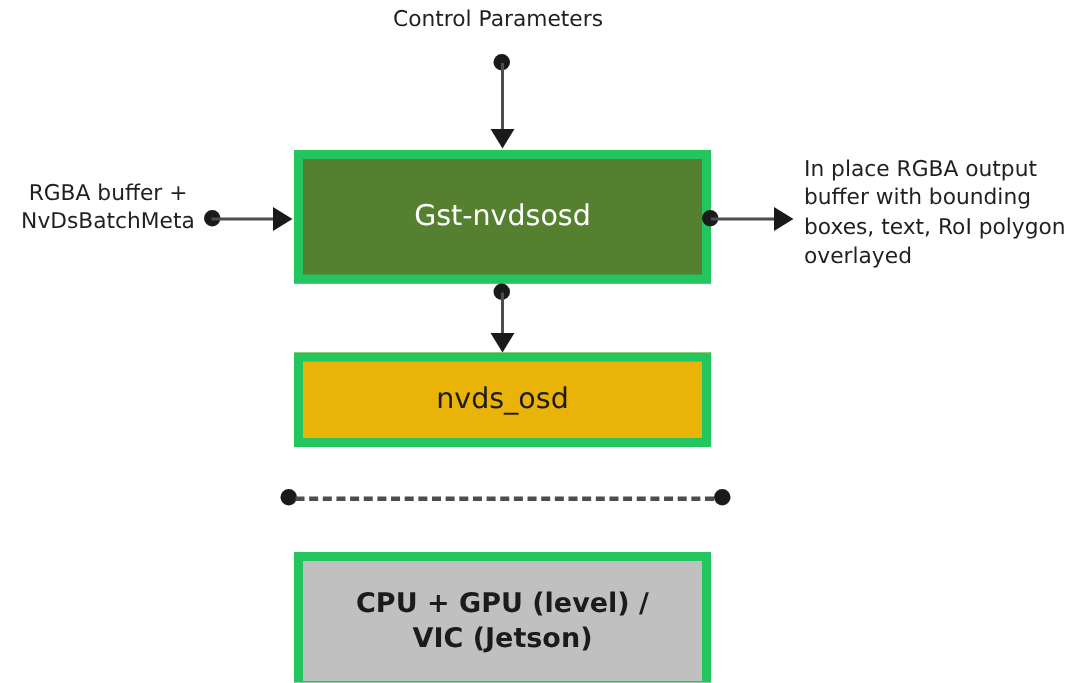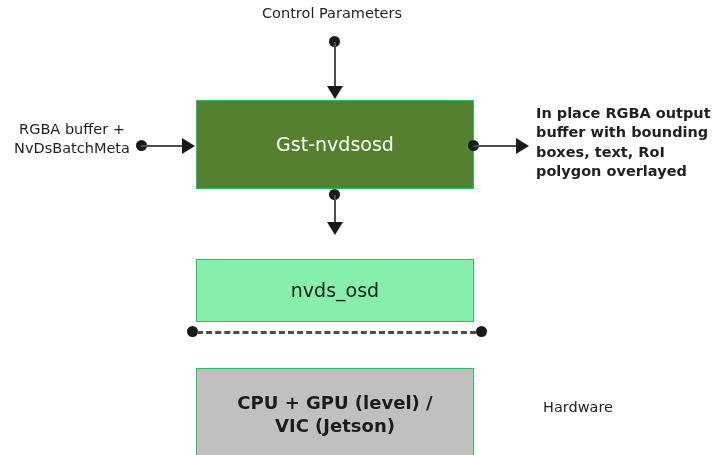--- a/index.html
+++ b/index.html
@@ -23,43 +23,42 @@
   }
 
   
   .box {
     position: absolute;
     box-sizing: border-box;
     display: flex;
     align-items: center;
     justify-content: center;
     text-align: center;
-    border: 1px solid #22c55e;
+    border: 6px solid #22c55e;
     line-height: 1.28;
   }
   .box .box-label { display: block; }
 
   #box-gst {
     left: 196px;
     top: 100px;
     width: 278px;
     height: 89px;
     background: #54802F;
     color: #ffffff;
     font-size: 19px;
   }
   #box-nvds {
     left: 196px;
     top: 235px;
     width: 278px;
     height: 63px;
-    background: #86efac;
+    background: #eab308;
     color: #1b1b1b;
     font-size: 19px;
-    margin-top: 24px;
   }
   #box-hw {
     left: 196px;
     top: 368px;
     width: 278px;
     height: 92px;
     background: #C0C0C0;
     color: #1b1b1b;
     font-size: 18px;
     font-weight: bold;
@@ -83,21 +82,20 @@
     left: 8px;
     top: 120px;
     width: 128px;
     text-align: center;
   }
   #lbl-output {
     left: 536px;
     top: 104px;
     width: 184px;
     text-align: left;
-    font-weight: bold;
   }
   #lbl-lowlevel {
     left: 543px;
     top: 256px;
   }
   #lbl-hardware {
     left: 543px;
     top: 398px;
   }
 
@@ -201,15 +199,14 @@
 
   <div class="dot" id="hw-dot-left"></div>
   <div class="dashline" id="hw-dashline"></div>
   <div class="dot" id="hw-dot-right"></div>
 
   <div class="box" id="box-hw">
     <span class="box-label">CPU + GPU (level) /
 VIC (Jetson)</span>
   </div>
 
-  <div class="lbl" id="lbl-hardware">Hardware</div>
 
 </div>
 
 </body></html>

